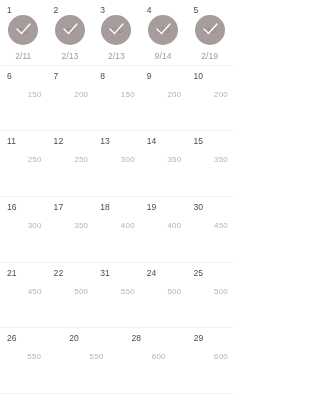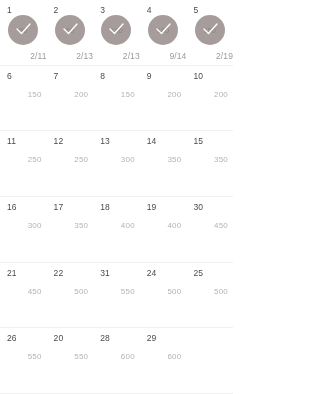--- a/index.html
+++ b/index.html
@@ -22,20 +22,21 @@
   }
   .row {
     display: flex;
     flex-direction: row;
     height: 66.5px;
     border-bottom: 1px solid #f0f0f2;
     box-sizing: border-box;
   }
   .row:last-child {
     border-bottom: 1px solid #f0f0f2;
+    gap: 16px;
   }
   .cell {
     width: 46.6px;
     height: 100%;
     position: relative;
     box-sizing: border-box;
   }
   .daynum {
     position: absolute;
     top: 5px;
@@ -83,21 +84,21 @@
     height: 30px;
   }
   .check svg {
     display: block;
   }
   .date-label {
     position: absolute;
     bottom: 4px;
     left: 0;
     width: 100%;
-    text-align: right;
+    text-align: center;
     font-size: 8.5px;
     color: #9b9b9b;
     letter-spacing: 0.1px;
   }
   
   .value {
     position: absolute;
     top: 24px;
     right: 5px;
     font-size: 8px;

